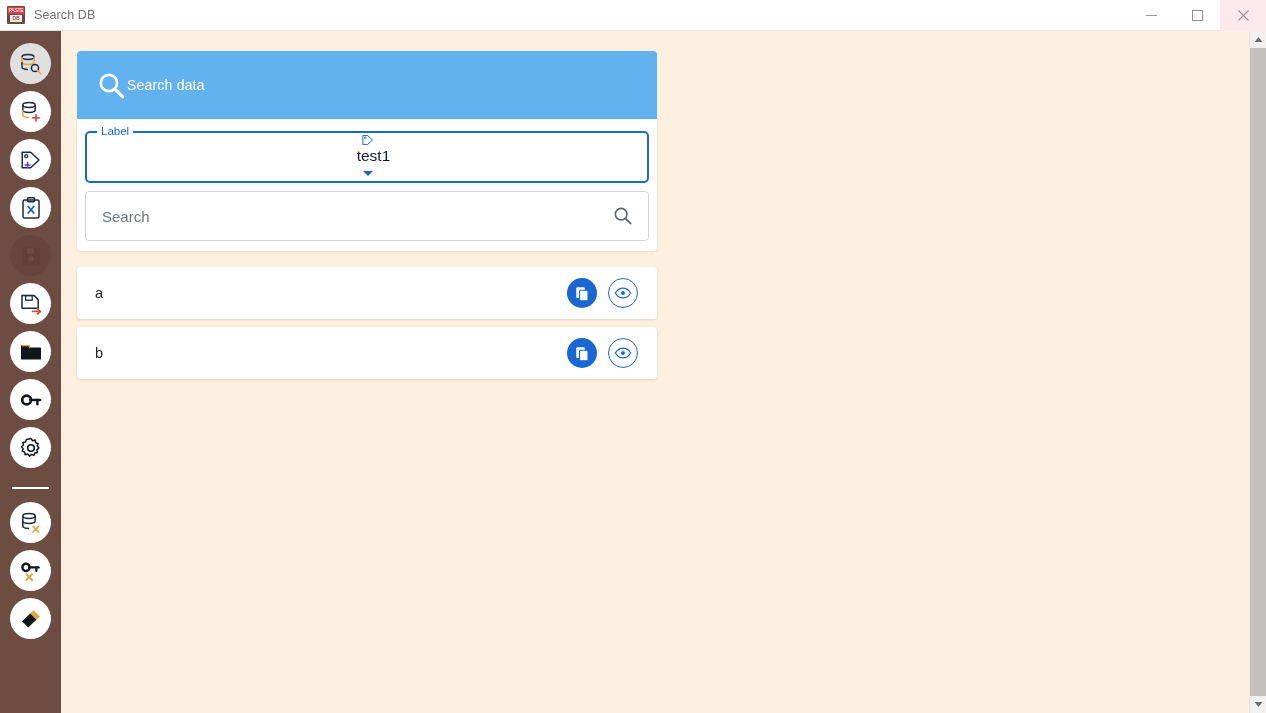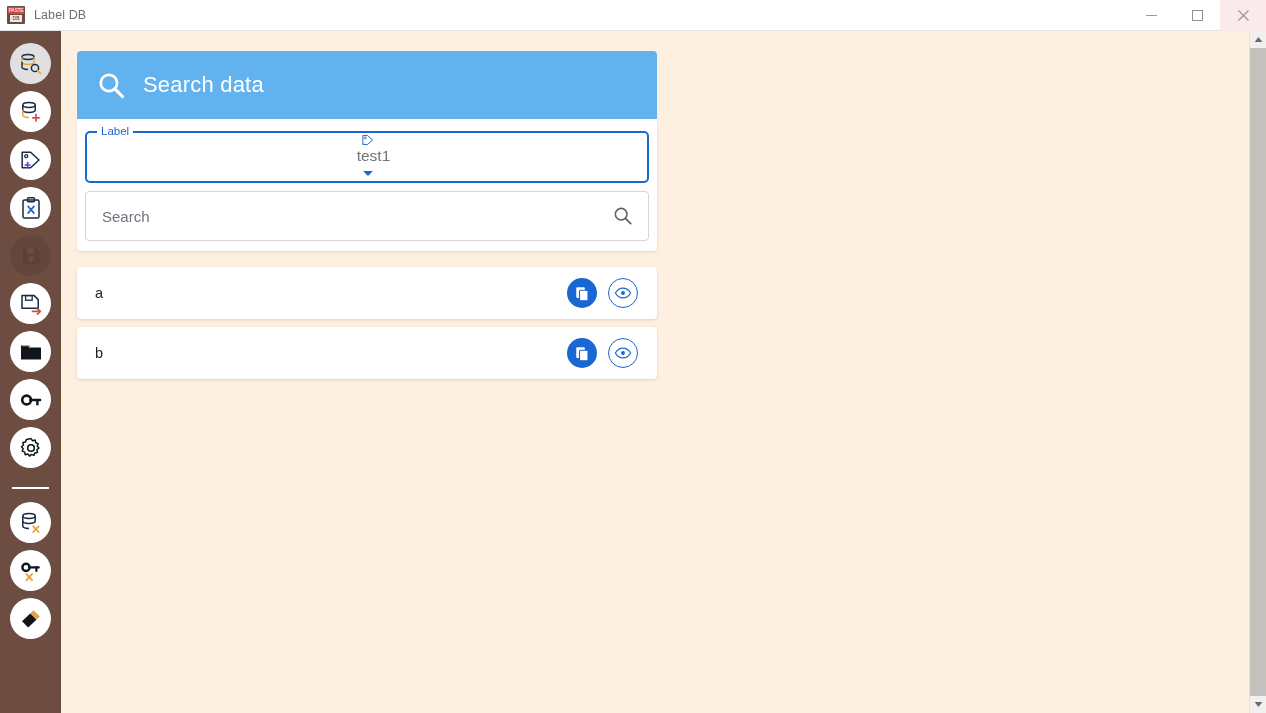--- a/index.html
+++ b/index.html
@@ -118,23 +118,23 @@
 
   .search-header {
     height: 68px;
     background: #63b2f0;
     border-radius: 4px 4px 0 0;
     display: flex;
     align-items: center;
     padding-left: 19px;
   }
   .search-header-title {
-    font-size: 22px;
+    font-size: 14px;
     color: #ffffff;
-    margin-left: 16px;
+    margin-left: 0;
     letter-spacing: 0.2px;
   }
 
   .form-card {
     background: #ffffff;
     border-radius: 0 0 4px 4px;
     padding: 12px 8px 10px 8px;
     box-shadow: 0 1px 3px rgba(0,0,0,0.11);
   }
 
@@ -155,21 +155,21 @@
     position: absolute;
     top: -8px; left: 10px;
     background: #ffffff;
     padding: 0 4px;
     font-size: 11.5px;
     color: #1967d2;
     line-height: 12px;
   }
   .field-value {
     font-size: 15.5px;
-    color: #737373;
+    color: #0f172a;
     margin-left: 12px;
     flex: 1;
   }
   .field-caret { flex: none; }
 
   .search-input-wrap {
     border: 1px solid #d5d5d5;
     border-radius: 4px;
     height: 50px;
     display: flex;
@@ -246,21 +246,21 @@
 </head>
 <body>
 
 <div id="app">
 
   <div class="titlebar">
     <div class="titlebar-icon">
       <div class="ti-top">PASTE</div>
       <div class="ti-bot">DB</div>
     </div>
-    <div class="titlebar-title">Label DB</div>
+    <div class="titlebar-title">Search DB</div>
     <div class="titlebar-spacer"></div>
 
     <div class="win-btn">
       <svg width="11" height="11" viewBox="0 0 11 11">
         <line x1="0" y1="5.5" x2="11" y2="5.5" stroke="#9a9a9a" stroke-width="1"></line>
       </svg>
     </div>
     <div class="win-btn">
       <svg width="11" height="11" viewBox="0 0 11 11">
         <rect x="0.5" y="0.5" width="10" height="10" fill="none" stroke="#8f8f8f" stroke-width="1"></rect>

